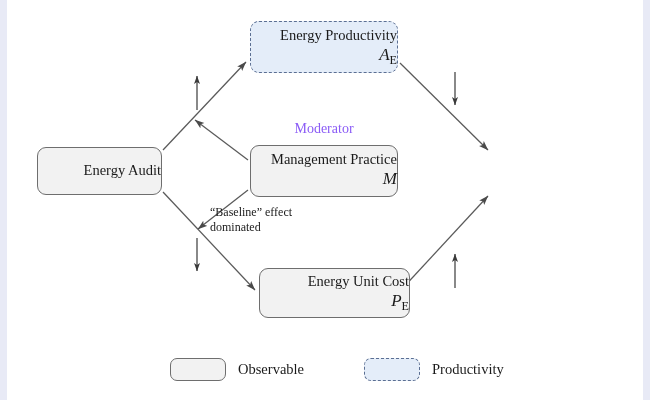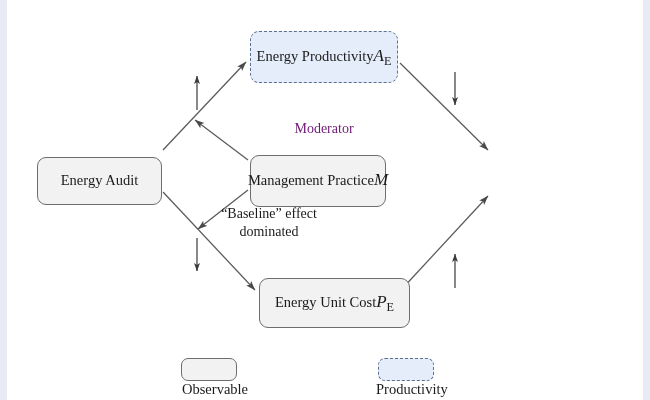--- a/index.html
+++ b/index.html
@@ -25,27 +25,26 @@
     position: absolute;
     left: 0;
     top: 0;
     width: 636px;
     height: 400px;
   }
   .node {
     position: absolute;
     box-sizing: border-box;
     display: flex;
-    flex-direction: row;
-    align-items: center;
+    flex-direction: column;
+    align-items: flex-end;
     justify-content: center;
     text-align: center;
     line-height: 1.18;
     color: #1a1a1a;
-    margin-top: 10px;
   }
   .node .node-title {
     font-size: 14.5px;
     white-space: nowrap;
   }
   .node .node-symbol {
     font-size: 17px;
     font-style: italic;
     margin-top: 1px;
   }
@@ -60,56 +59,55 @@
     border-radius: 9px;
   }
   .unobservable-box {
     background: #e4edf9;
     border: 1.6px dashed #5b6f93;
     border-radius: 9px;
   }
   
   #node-energy-audit   { left: 30px;  top: 147px; width: 125px; height: 48px; }
   #node-energy-prod    { left: 243px; top: 21px;  width: 148px; height: 52px; }
-  #node-mgmt-practice  { left: 243px; top: 145px; width: 136px; height: 52px; }
+  #node-mgmt-practice  { left: 243px; top: 145px; width: 148px; height: 52px; }
   #node-energy-cost    { left: 252px; top: 268px; width: 151px; height: 50px; }
   #node-energy-use     { left: 483px; top: 147px; width: 118px; height: 50px; }
 
   #moderator-label {
     position: absolute;
     left: 243px;
     top: 121px;
     width: 148px;
     text-align: center;
     font-size: 14px;
-    color: #701a75;
+    color: #8b5cf6;
   }
   #baseline-annotation {
     position: absolute;
     left: 203px;
     top: 205px;
     width: 118px;
-    text-align: center;
-    font-size: 14px;
+    text-align: left;
+    font-size: 12px;
     line-height: 1.28;
     color: #1a1a1a;
   }
   
   #legend {
     position: absolute;
     left: 0;
     top: 358px;
     width: 636px;
     height: 38px;
   }
   .legend-entry {
     position: absolute;
     display: flex;
     align-items: center;
-    flex-direction: column;
   }
   #legend-observable   { left: 163px; top: 0px; }
   #legend-unobservable { left: 357px; top: 0px; }
   .legend-swatch {
     width: 56px;
     height: 23px;
     box-sizing: border-box;
   }
   .legend-swatch.observable-box { border-radius: 7px; }
   .legend-swatch.unobservable-box { border-radius: 7px; }

